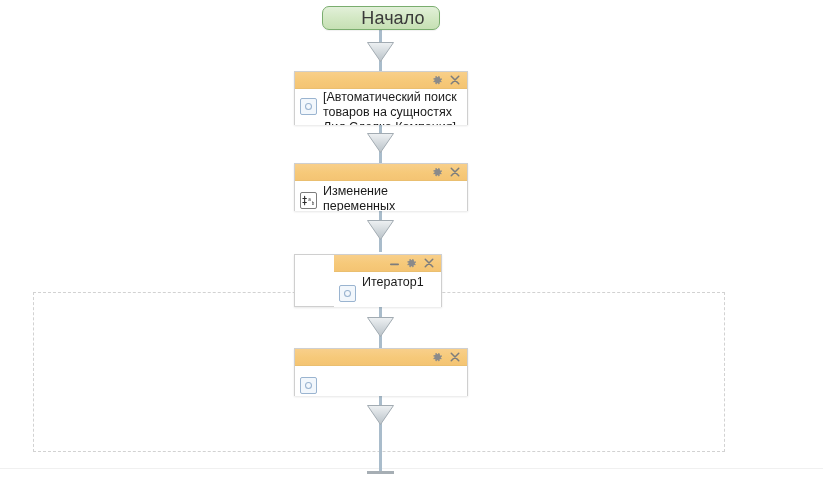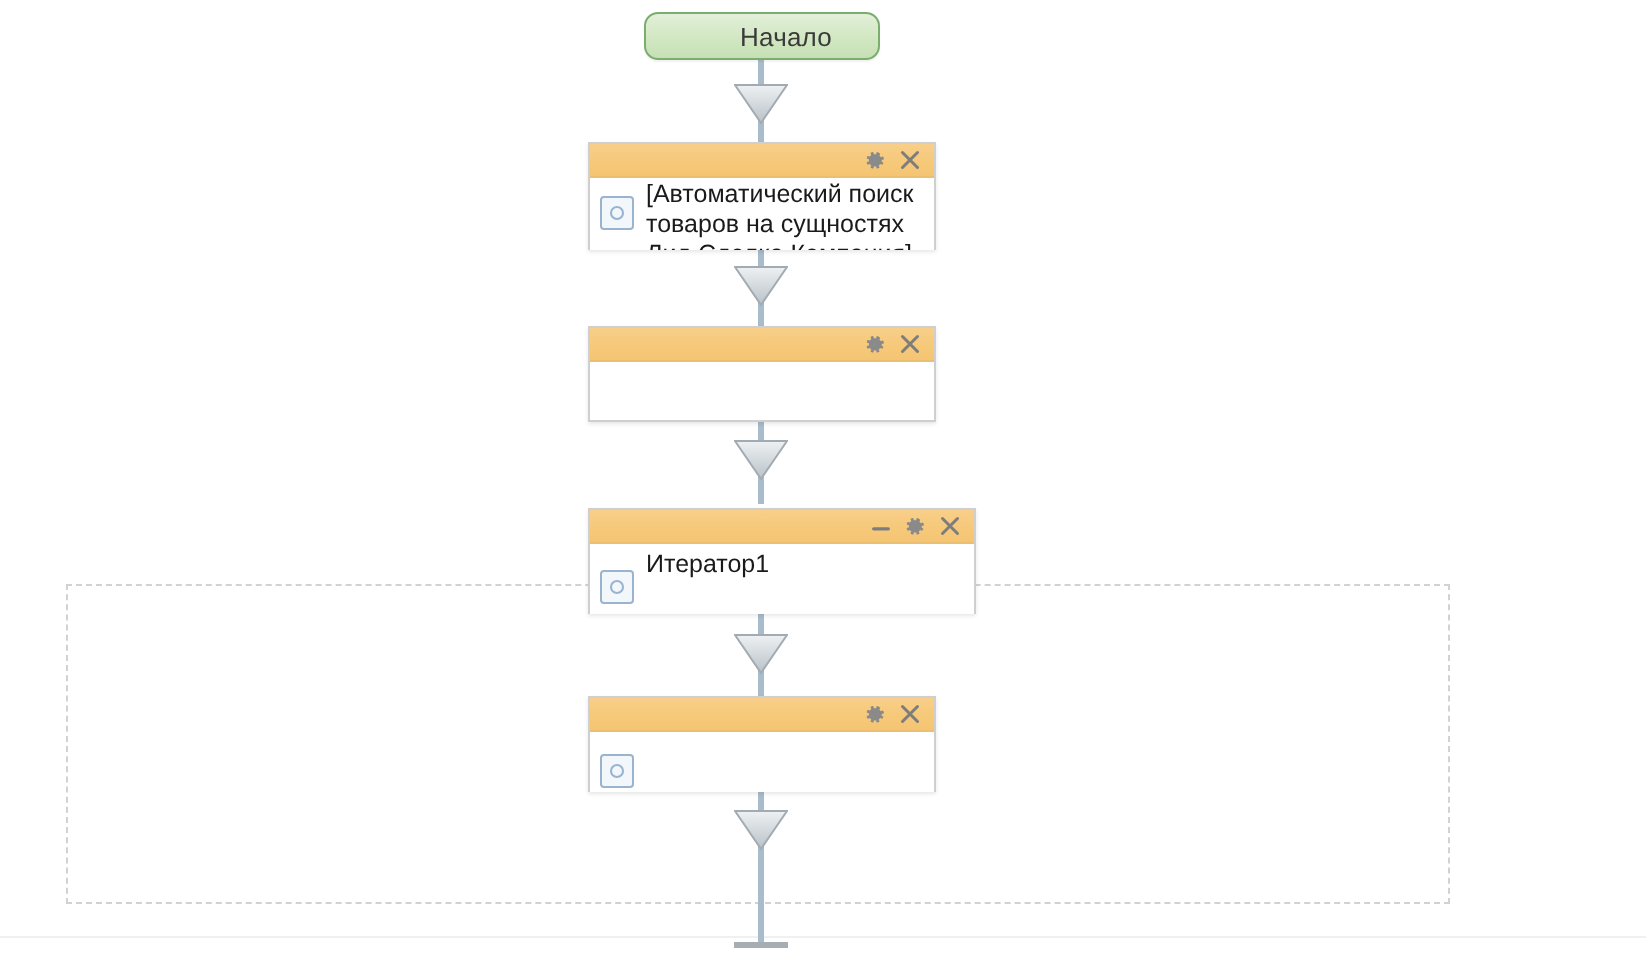--- a/index.html
+++ b/index.html
@@ -67,21 +67,21 @@
     border: 1px solid #7aad6e;
     border-radius: 7px;
     background: linear-gradient(to bottom, #e2f0d9 0%, #d3e8c4 50%, #c6e0b4 100%);
     display: flex;
     align-items: center;
     justify-content: center;
     z-index: 4;
     box-shadow: 0 1px 1px rgba(0,0,0,0.06);
   }
   .start-node .start-label {
-    font-size: 13px;
+    font-size: 18px;
     color: #3a3a3a;
     letter-spacing: 0.1px;
     margin-left: 24px;
   }
 
   
   .node {
     position: absolute;
     box-sizing: border-box;
     border: 1px solid #cfcfcf;
@@ -216,37 +216,47 @@
           <path fill="#8a8a8a" d="M8 5.2a2.8 2.8 0 1 0 0 5.6 2.8 2.8 0 0 0 0-5.6zm0 4.2a1.4 1.4 0 1 1 0-2.8 1.4 1.4 0 0 1 0 2.8z"></path>
           <path fill="#8a8a8a" d="M14.2 9.1l-1.3-.3a5 5 0 0 0 0-1.6l1.3-.3a.5.5 0 0 0 .3-.6l-.4-1.2a.5.5 0 0 0-.6-.3l-1.2.5a5 5 0 0 0-1.1-1.1l.5-1.2a.5.5 0 0 0-.3-.6L9.7 1.5a.5.5 0 0 0-.6.3l-.3 1.3a5 5 0 0 0-1.6 0l-.3-1.3a.5.5 0 0 0-.6-.3l-1.2.4a.5.5 0 0 0-.3.6l.5 1.2A5 5 0 0 0 4.2 4.8l-1.2-.5a.5.5 0 0 0-.6.3l-.4 1.2a.5.5 0 0 0 .3.6l1.3.3a5 5 0 0 0 0 1.6l-1.3.3a.5.5 0 0 0-.3.6l.4 1.2a.5.5 0 0 0 .6.3l1.2-.5a5 5 0 0 0 1.1 1.1l-.5 1.2a.5.5 0 0 0 .3.6l1.2.4a.5.5 0 0 0 .6-.3l.3-1.3a5 5 0 0 0 1.6 0l.3 1.3a.5.5 0 0 0 .6.3l1.2-.4a.5.5 0 0 0 .3-.6l-.5-1.2a5 5 0 0 0 1.1-1.1l1.2.5a.5.5 0 0 0 .6-.3l.4-1.2a.5.5 0 0 0-.3-.6z"></path>
         </svg>
       </span>
       <span class="hdr-btn">
         <svg width="10" height="10" viewBox="0 0 12 12">
           <path d="M1.5 1.5 L10.5 10.5 M10.5 1.5 L1.5 10.5" stroke="#7d7d7d" stroke-width="1.8" stroke-linecap="round"></path>
         </svg>
       </span>
     </div>
+    <div class="node-body" style="height:30px;">
+      <span class="node-icon" style="top:11px; background:#ffffff; border-color:#7d7d7d;">
+        <svg width="14" height="11" viewBox="0 0 16 12">
+          <path d="M3 1.2 V10.8 M1 3.6 H5 M1 8.2 H5" stroke="#2b2b2b" stroke-width="1.2" stroke-linecap="round"></path>
+          <text x="7" y="6" font-size="5.2" fill="#2b2b2b" font-family="Liberation Sans, sans-serif">a</text>
+          <text x="11" y="11" font-size="5.2" fill="#2b2b2b" font-family="Liberation Sans, sans-serif">b</text>
+        </svg>
+      </span>
+      <span class="node-text" style="top:3px;">Изменение переменных</span>
+    </div>
   </div>
 
   <div class="conn-line" style="left:379px; top:211px; height:10px;"></div>
   <div class="arrow-wrap" style="left:367px; top:220px;">
     <svg width="27" height="20" viewBox="0 0 27 20">
       <defs>
         <linearGradient id="ag3" x1="0" y1="0" x2="0" y2="1">
           <stop offset="0%" stop-color="#eef1f3"></stop>
           <stop offset="100%" stop-color="#b9c2c8"></stop>
         </linearGradient>
       </defs>
       <polygon points="0.5,0.5 26.5,0.5 13.5,19.5" fill="url(#ag3)" stroke="#a2abb2" stroke-width="1"></polygon>
     </svg>
   </div>
   <div class="conn-line" style="left:379px; top:238px; height:14px;"></div>
 
-  <div class="node" style="left:294px; top:254px; width:194px; height:53px;">
+  <div class="node" style="left:294px; top:254px; width:148px; height:53px;padding-left:39px;">
     <div class="node-header">
       <span class="hdr-btn">
         <svg width="11" height="11" viewBox="0 0 12 12">
           <path d="M2 7 H10" stroke="#7d7d7d" stroke-width="1.8" stroke-linecap="round"></path>
         </svg>
       </span>
       <span class="hdr-btn">
         <svg width="11" height="11" viewBox="0 0 16 16">
           <path fill="#8a8a8a" d="M8 5.2a2.8 2.8 0 1 0 0 5.6 2.8 2.8 0 0 0 0-5.6zm0 4.2a1.4 1.4 0 1 1 0-2.8 1.4 1.4 0 0 1 0 2.8z"></path>
           <path fill="#8a8a8a" d="M14.2 9.1l-1.3-.3a5 5 0 0 0 0-1.6l1.3-.3a.5.5 0 0 0 .3-.6l-.4-1.2a.5.5 0 0 0-.6-.3l-1.2.5a5 5 0 0 0-1.1-1.1l.5-1.2a.5.5 0 0 0-.3-.6L9.7 1.5a.5.5 0 0 0-.6.3l-.3 1.3a5 5 0 0 0-1.6 0l-.3-1.3a.5.5 0 0 0-.6-.3l-1.2.4a.5.5 0 0 0-.3.6l.5 1.2A5 5 0 0 0 4.2 4.8l-1.2-.5a.5.5 0 0 0-.6.3l-.4 1.2a.5.5 0 0 0 .3.6l1.3.3a5 5 0 0 0 0 1.6l-1.3.3a.5.5 0 0 0-.3.6l.4 1.2a.5.5 0 0 0 .6.3l1.2-.5a5 5 0 0 0 1.1 1.1l-.5 1.2a.5.5 0 0 0 .3.6l1.2.4a.5.5 0 0 0 .6-.3l.3-1.3a5 5 0 0 0 1.6 0l.3 1.3a.5.5 0 0 0 .6.3l1.2-.4a.5.5 0 0 0 .3-.6l-.5-1.2a5 5 0 0 0 1.1-1.1l1.2.5a.5.5 0 0 0 .6-.3l.4-1.2a.5.5 0 0 0-.3-.6z"></path>

